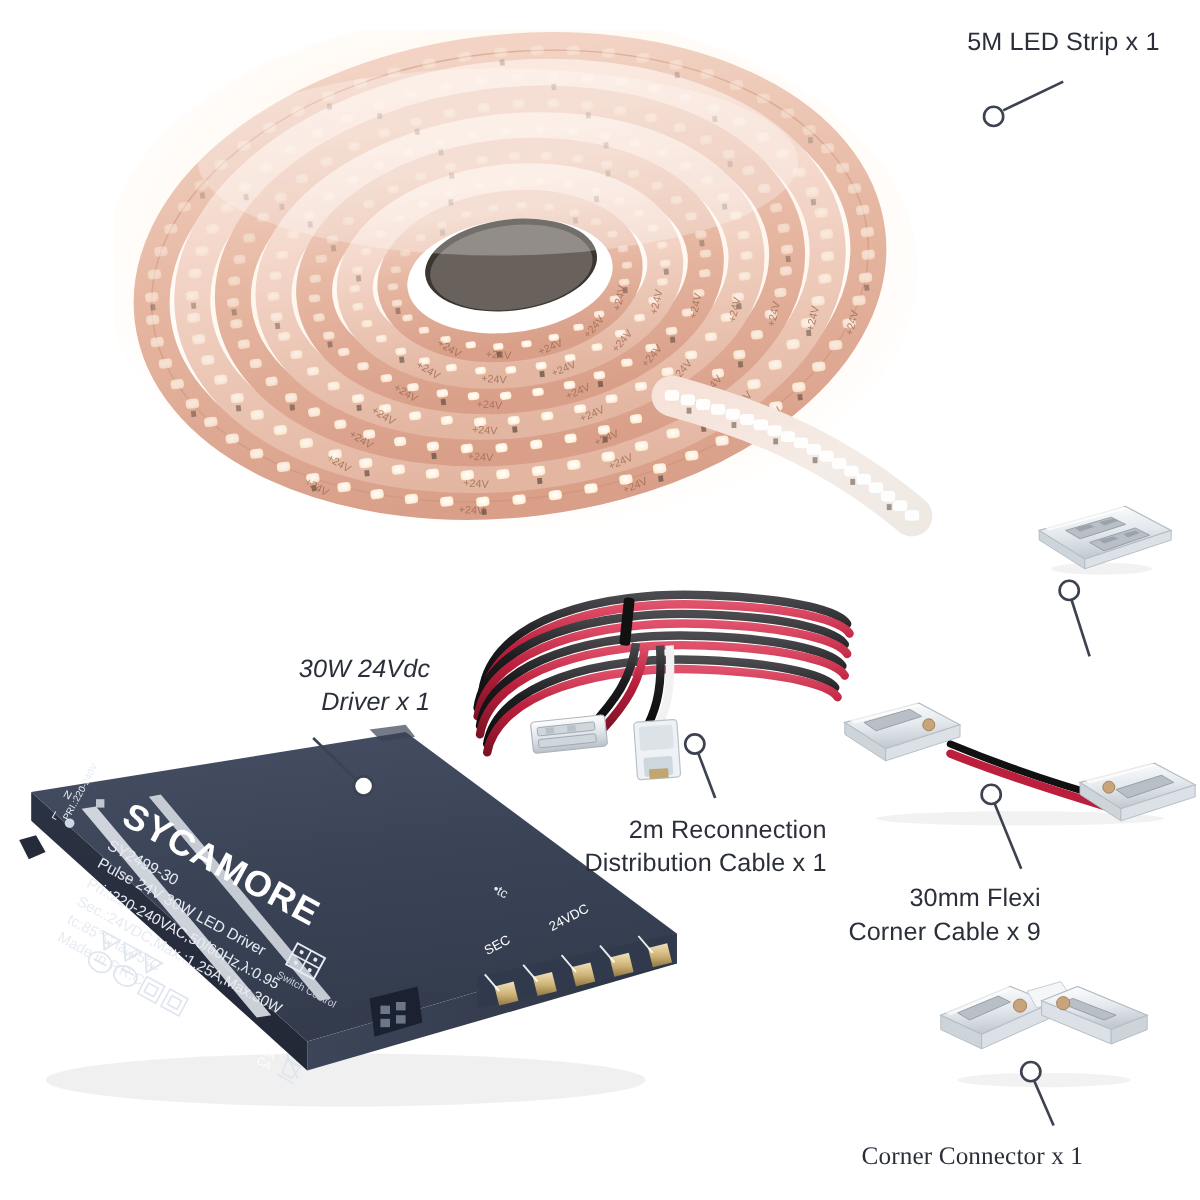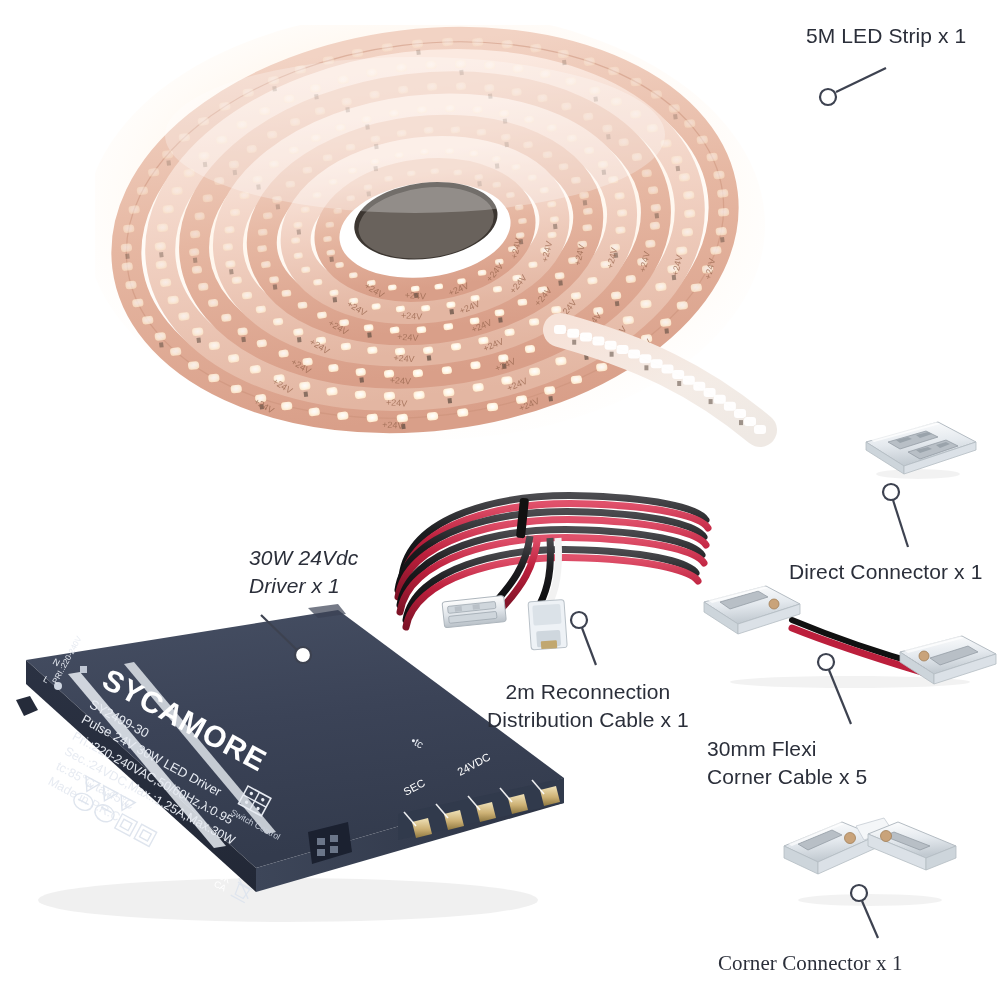--- a/index.html
+++ b/index.html
@@ -14,27 +14,28 @@
 
   
   .callout{
     position:absolute;
     color:#2b2f3a;
     font-size:21px;
     line-height:27px;
     letter-spacing:.1px;
     white-space:pre-line;
     font-family:"Liberation Sans", sans-serif;
+    text-align:right;
   }
   .cal-strip   {left:806px; top:22px;}
   .cal-direct  {left:789px; top:558px;}
   .cal-flexi   {left:707px; top:735px;  line-height:28px;}
   .cal-corner  {left:718px; top:950px;font-family:Liberation Serif, serif;}
   .cal-driver  {left:249px; top:544px;  line-height:28px;font-style:italic;}
-  .cal-recon   {left:487px; top:678px;  line-height:28px; text-align:center;}
+  .cal-recon   {left:487px; top:678px;  line-height:28px; }
 
   
   svg.overlay{position:absolute;left:0;top:0;width:1000px;height:1000px;pointer-events:none;}
 
   
   .reel-wrap{position:absolute;left:95px;top:25px;width:720px;height:420px;}
 
   
   .driver{position:absolute;left:8px;top:600px;width:560px;height:330px;}
 
@@ -870,22 +871,21 @@
       </g>
 
       <g>
         <path d="M596,665 L582,628"></path>
         <circle cx="579" cy="620" r="8" fill="#ffffff"></circle>
       </g>
     </g>
   </svg>
 
   <div class="callout cal-strip">5M LED Strip x 1</div>
-  <div class="callout cal-direct">Direct Connector x 1</div>
   <div class="callout cal-flexi">30mm Flexi
-Corner Cable x 5</div>
+Corner Cable x 9</div>
   <div class="callout cal-corner">Corner Connector x 1</div>
   <div class="callout cal-driver">30W 24Vdc
 Driver x 1</div>
   <div class="callout cal-recon">2m Reconnection
 Distribution Cable x 1</div>
 
 </div>
 
 </body></html>

